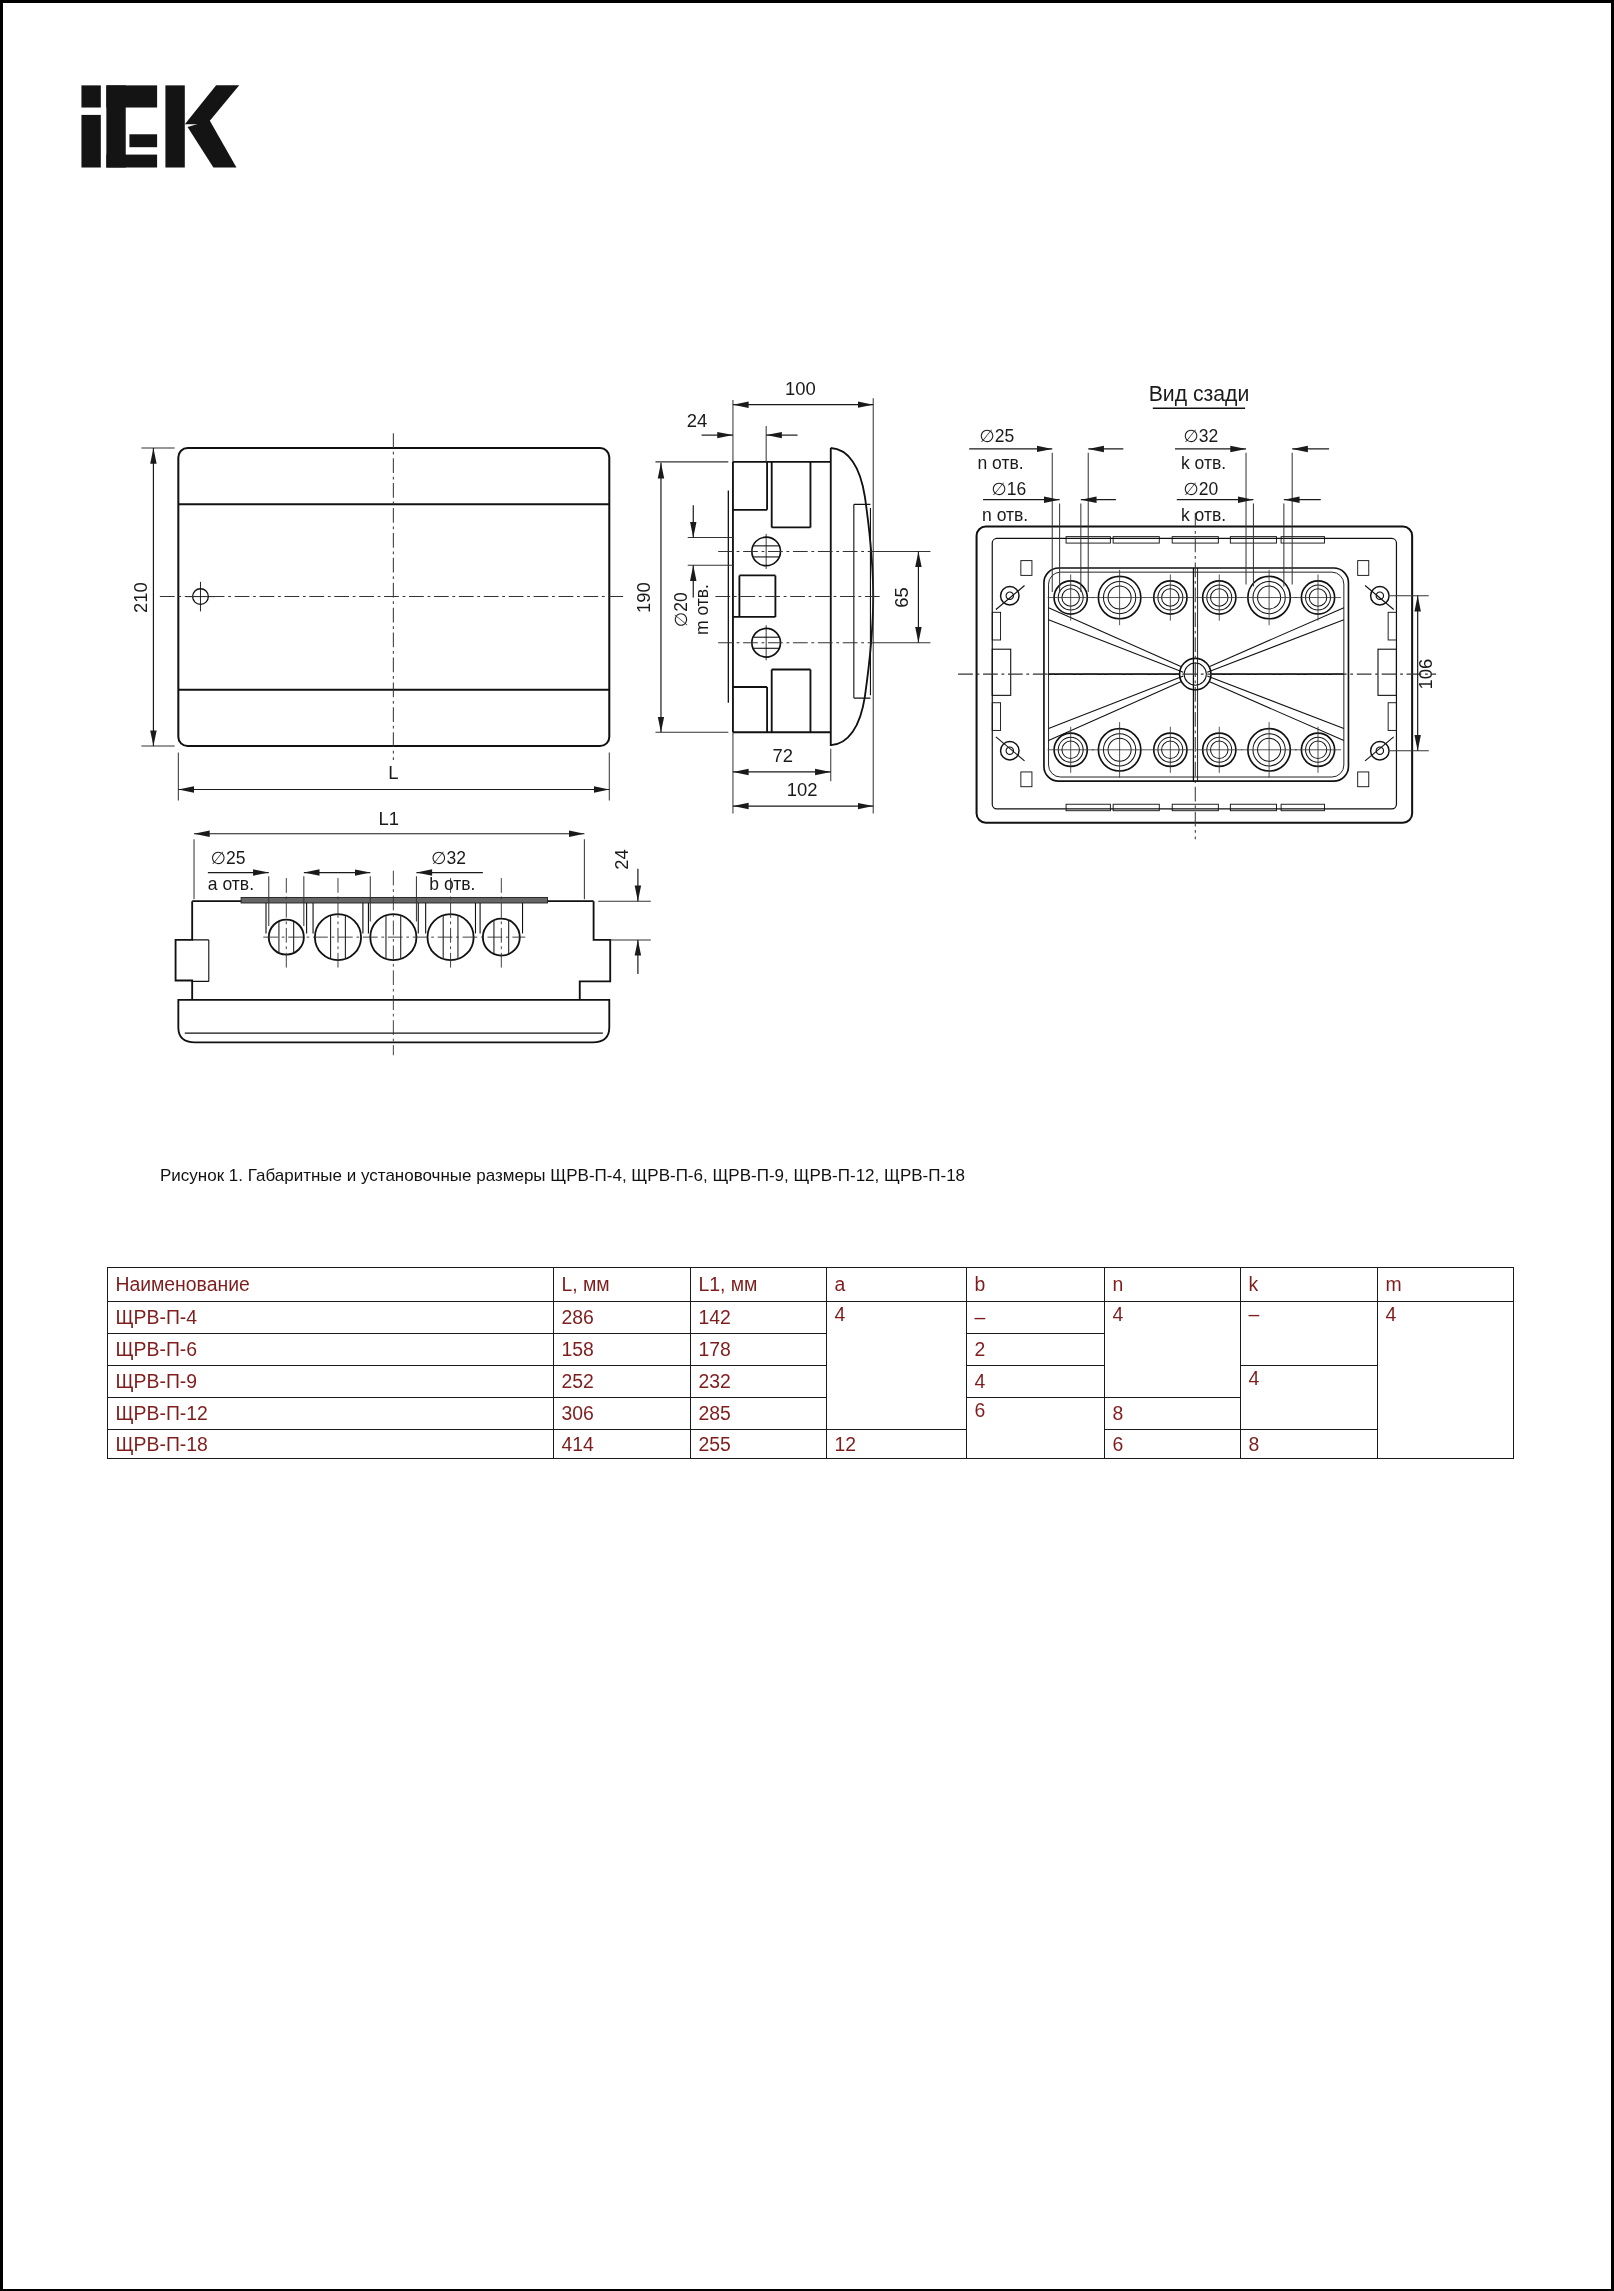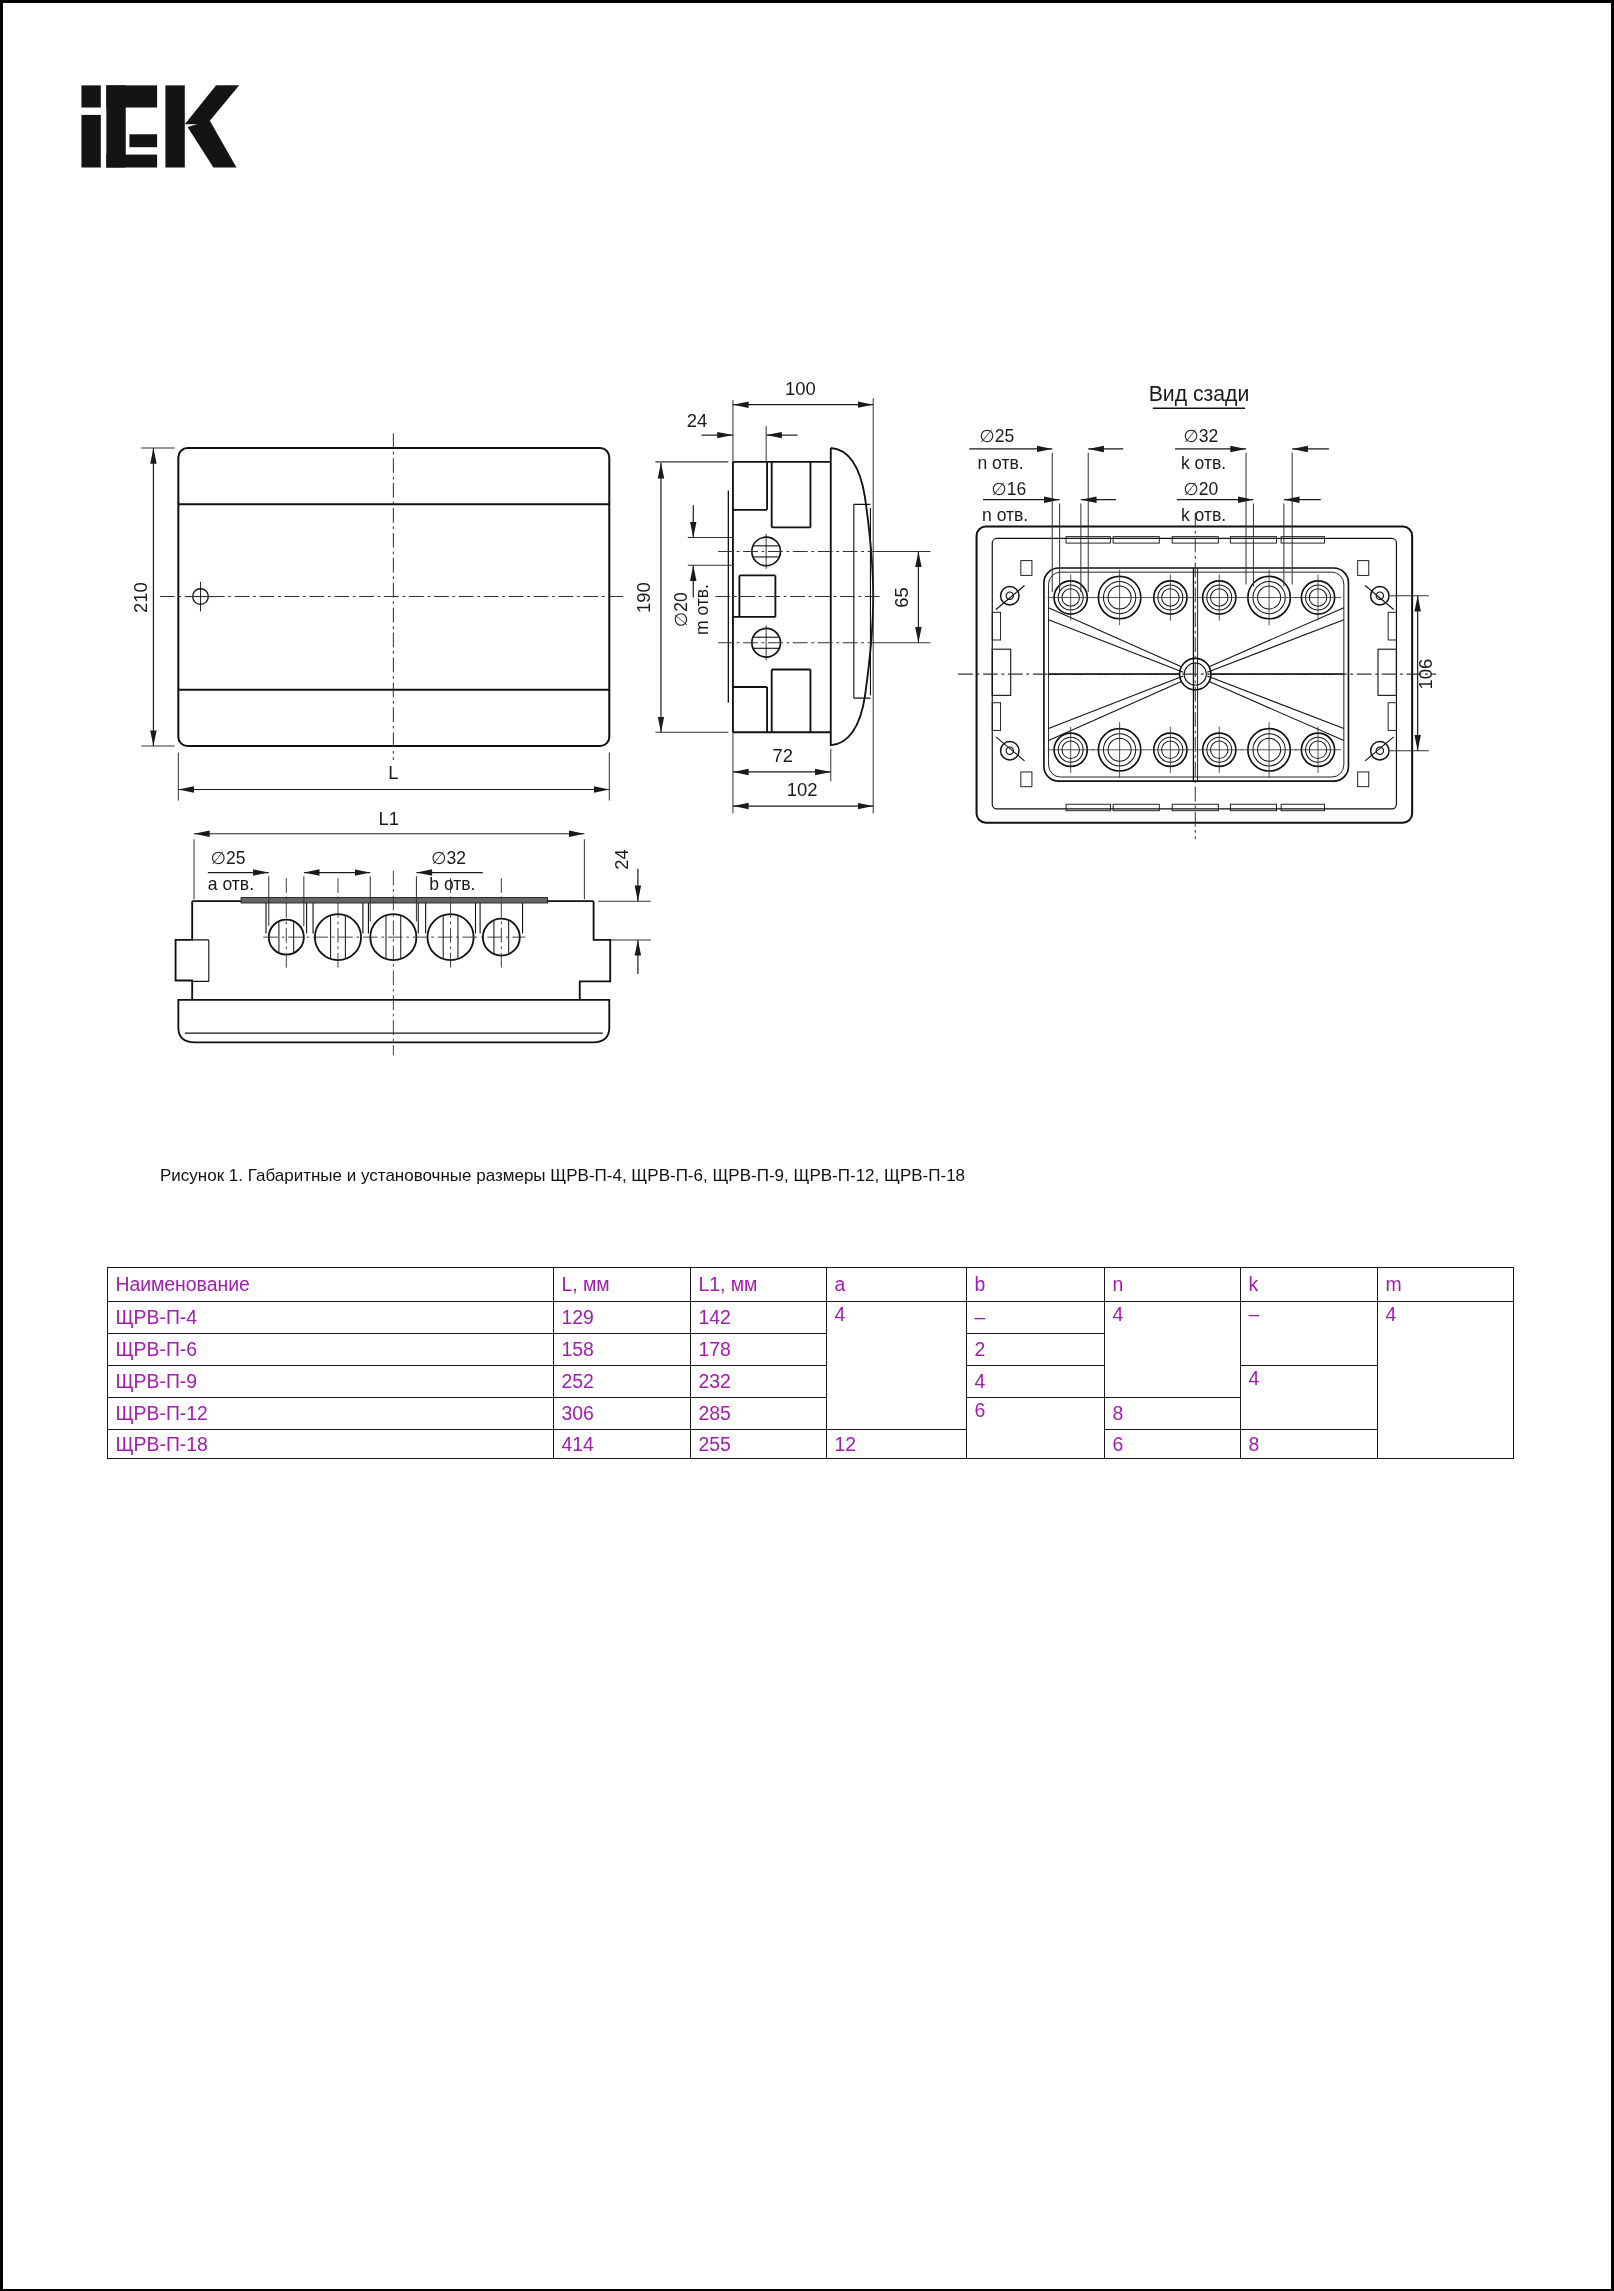--- a/index.html
+++ b/index.html
@@ -2,21 +2,21 @@
 <html style="font-size:14.8px"><head>
 <meta charset="utf-8">
 <style>
   html,body{margin:0;padding:0;background:#e8e8e8;}
   .page{position:relative;width:1614px;height:2292px;background:#fff;border:3.7px solid #000;box-sizing:border-box;font-family:"Liberation Sans","DejaVu Sans",sans-serif;color:#1a1a1a;overflow:hidden;}
   svg text{font-family:"Liberation Sans","DejaVu Sans",sans-serif;fill:#1a1a1a;}
   .lbl{font-size:20px;}
   .lblS{font-size:19px;}
   .title{font-size:23px;}
   .caption{position:absolute;left:157px;top:1163px;font-size:17px;color:#111;white-space:nowrap;}
-  table.spec{position:absolute;left:104px;top:1264px;width:1404px;border-collapse:collapse;table-layout:fixed;font-size:19.4px;color:#a21caf;}
+  table.spec{position:absolute;left:104px;top:1264px;width:1404px;border-collapse:collapse;table-layout:fixed;font-size:19.4px;color:#7f1d1d;}
   table.spec td,table.spec th{border:1.8px solid #1a1a1a;padding:0.9px 7.4px;text-align:left;font-weight:normal;vertical-align:middle;overflow:hidden;white-space:nowrap;}
   table.spec tr{height:32px;}
   table.spec tr.hdr{height:34px;}
   table.spec tr.last{height:29px;margin-top:8px;}
   col.c-name{width:446px;}col.c-l{width:137px;}col.c-l1{width:136px;}col.c-a{width:140px;}col.c-b{width:138px;}col.c-n{width:136px;}col.c-k{width:137px;}col.c-m{width:136px;}
 </style>
 </head>
 <body>
 
 <div class="page">
@@ -355,21 +355,21 @@
       <th>L, мм</th>
       <th>L1, мм</th>
       <th>a</th>
       <th>b</th>
       <th>n</th>
       <th>k</th>
       <th>m</th>
     </tr>
     <tr>
       <td>ЩРВ-П-4</td>
-      <td>129</td>
+      <td>286</td>
       <td>142</td>
       <td rowspan="4" style="vertical-align:top;">4</td>
       <td>–</td>
       <td rowspan="3" style="vertical-align:top;">4</td>
       <td rowspan="2" style="vertical-align:top;">–</td>
       <td rowspan="5" style="vertical-align:top;">4</td>
     </tr>
     <tr>
       <td>ЩРВ-П-6</td>
       <td>158</td>

